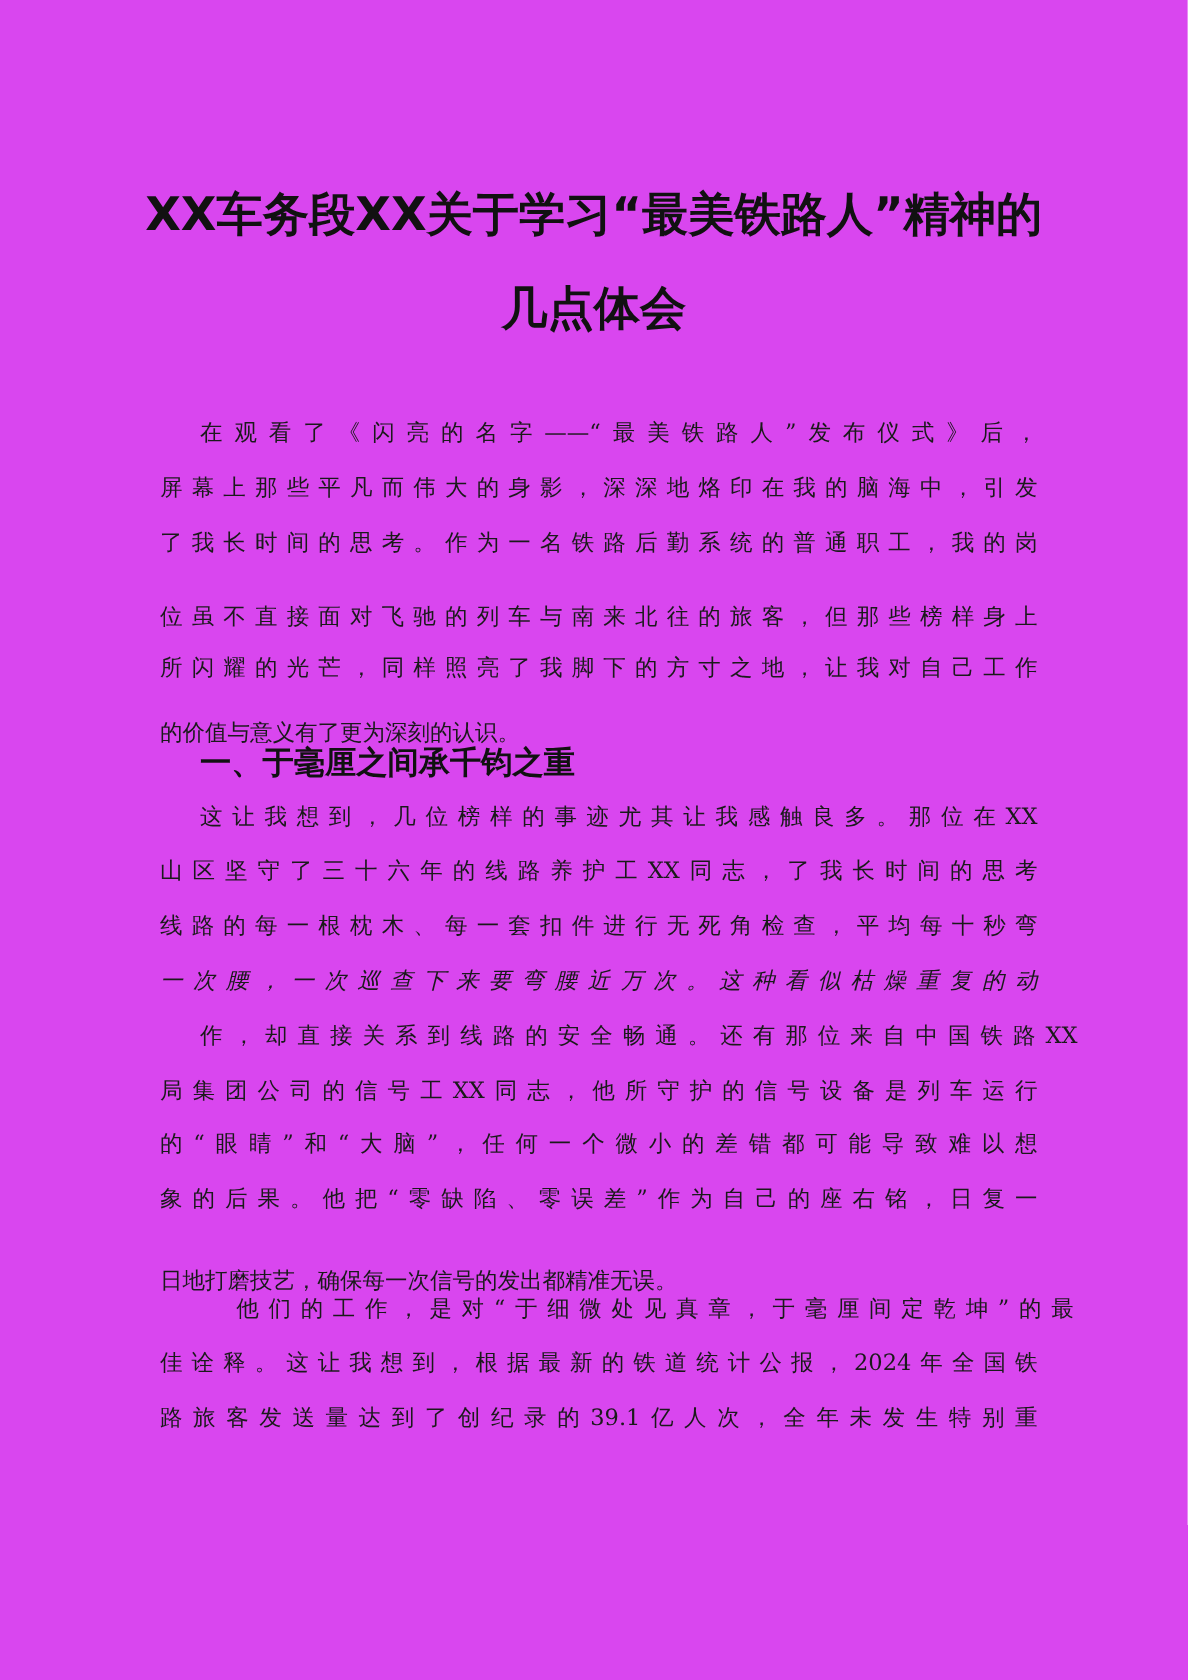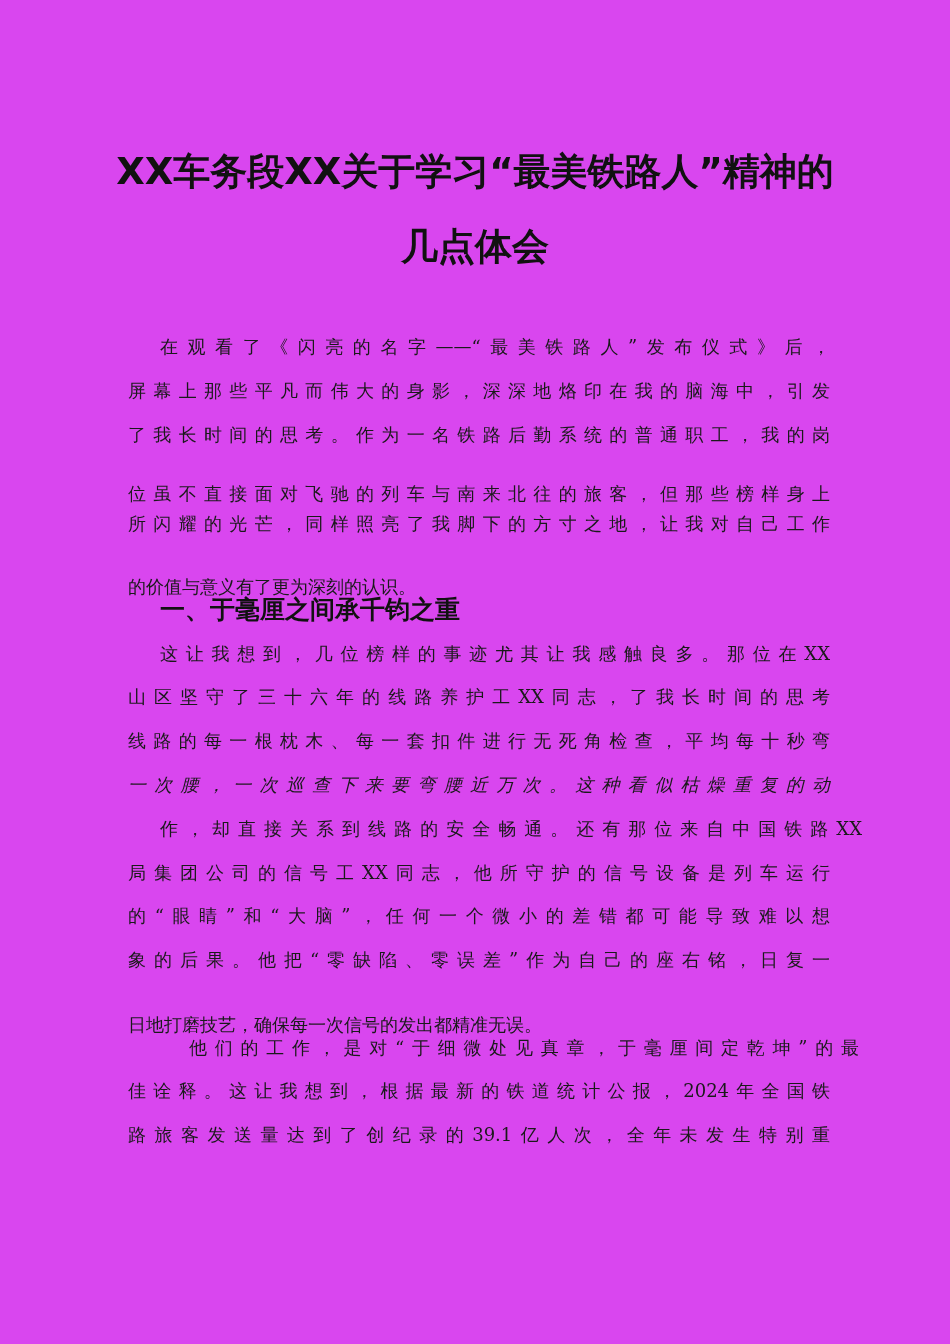--- a/index.html
+++ b/index.html
@@ -24,21 +24,21 @@
 
 <div class="page">
 
   <div class="title l1">XX车务段XX关于学习“最美铁路人”精神的</div>
   <div class="title l2">几点体会</div>
 
   <div class="line indent" style="top:327px;">在观看了《闪亮的名字——“最美铁路人”发布仪式》后，</div>
   <div class="line" style="top:371px;">屏幕上那些平凡而伟大的身影，深深地烙印在我的脑海中，引发</div>
   <div class="line" style="top:415px;">了我长时间的思考。作为一名铁路后勤系统的普通职工，我的岗</div>
   <div class="line" style="top:458px;margin-top:16px;">位虽不直接面对飞驰的列车与南来北往的旅客，但那些榜样身上</div>
-  <div class="line" style="top:504px;">所闪耀的光芒，同样照亮了我脚下的方寸之地，让我对自己工作</div>
+  <div class="line" style="top:515px;">所闪耀的光芒，同样照亮了我脚下的方寸之地，让我对自己工作</div>
   <div class="line last" style="top:546px;">的价值与意义有了更为深刻的认识。</div>
 
   <div class="heading" style="top:590px;">一、于毫厘之间承千钧之重</div>
 
   <div class="line indent" style="top:634px;">这让我想到，几位榜样的事迹尤其让我感触良多。那位在XX</div>
   <div class="line" style="top:677px;">山区坚守了三十六年的线路养护工XX同志，了我长时间的思考</div>
   <div class="line" style="top:721px;">线路的每一根枕木、每一套扣件进行无死角检查，平均每十秒弯</div>
   <div class="line" style="top:765px;font-style:italic;">一次腰，一次巡查下来要弯腰近万次。这种看似枯燥重复的动</div>
   <div class="line" style="top:809px;margin-left:32px;">作，却直接关系到线路的安全畅通。还有那位来自中国铁路XX</div>
   <div class="line" style="top:853px;">局集团公司的信号工XX同志，他所守护的信号设备是列车运行</div>

